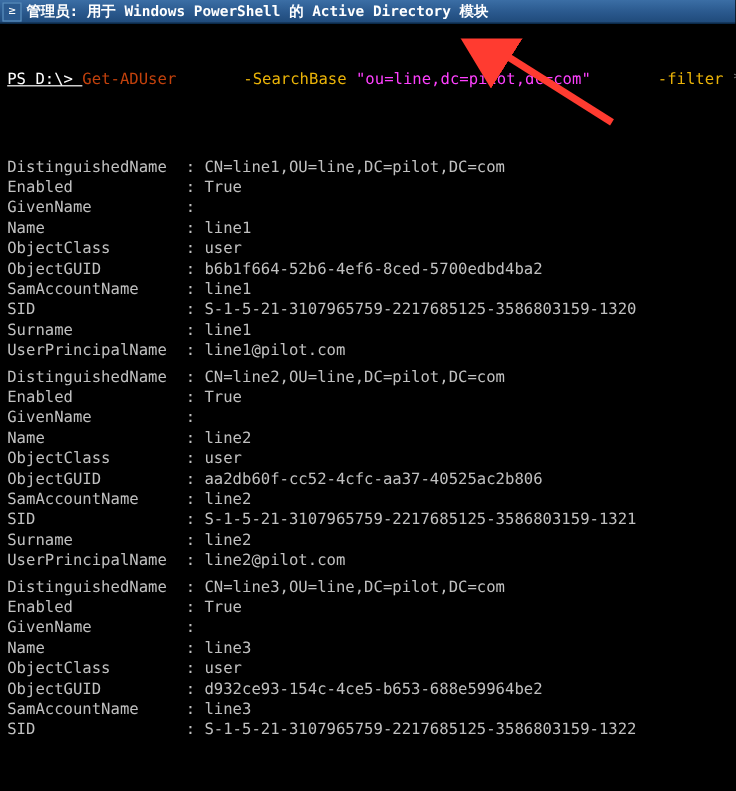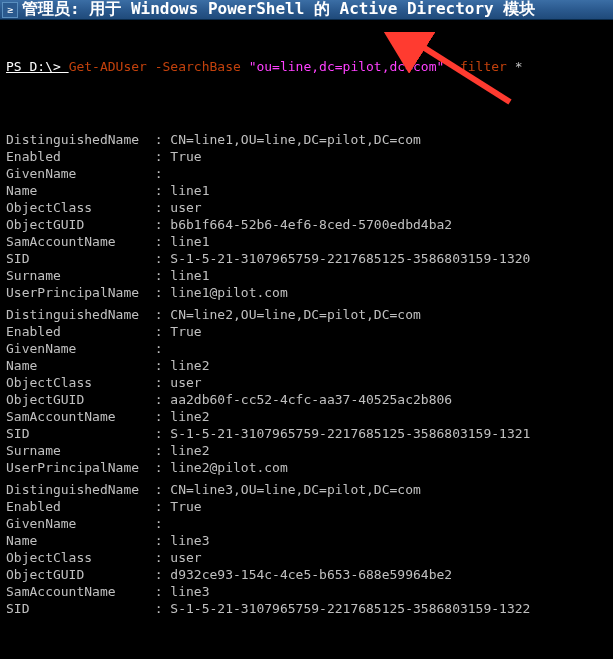--- a/index.html
+++ b/index.html
@@ -25,38 +25,38 @@
       height: 16px;
       margin-right: 4px;
       display: inline-flex;
       align-items: center;
       justify-content: center;
       background: #2b5a8f;
       border: 1px solid #5a8fbf;
       font-size: 10px;
     }
     .titlebar .title {
-      font-size: 16px;
+      font-size: 12px;
       font-weight: bold;
       white-space: pre;
     }
     .terminal {
       background: #000;
       color: #c0c0c0;
       padding: 4px 6px;
       font-family: "NSimSun", "SimSun", "Consolas", monospace;
       font-size: 13px;
       line-height: 17px;
       height: calc(100% - 20px);
       position: relative;
       white-space: pre;
     }
     .line { white-space: pre; min-height: 17px; }
     .yellow { color: #c2410c; }
-    .gray { color: #c2410c; }
+    .gray { color: #eab308; margin-left: 48px; }
     .purple { color: #ff40ff; }
     .white { color: #ffffff; text-decoration: underline; }
     .silver { color: #c0c0c0; }
     .arrow {
       position: absolute;
       top: 12px;
       left: 380px;
       pointer-events: none;
     }
     .block { margin-top: 5px; }

